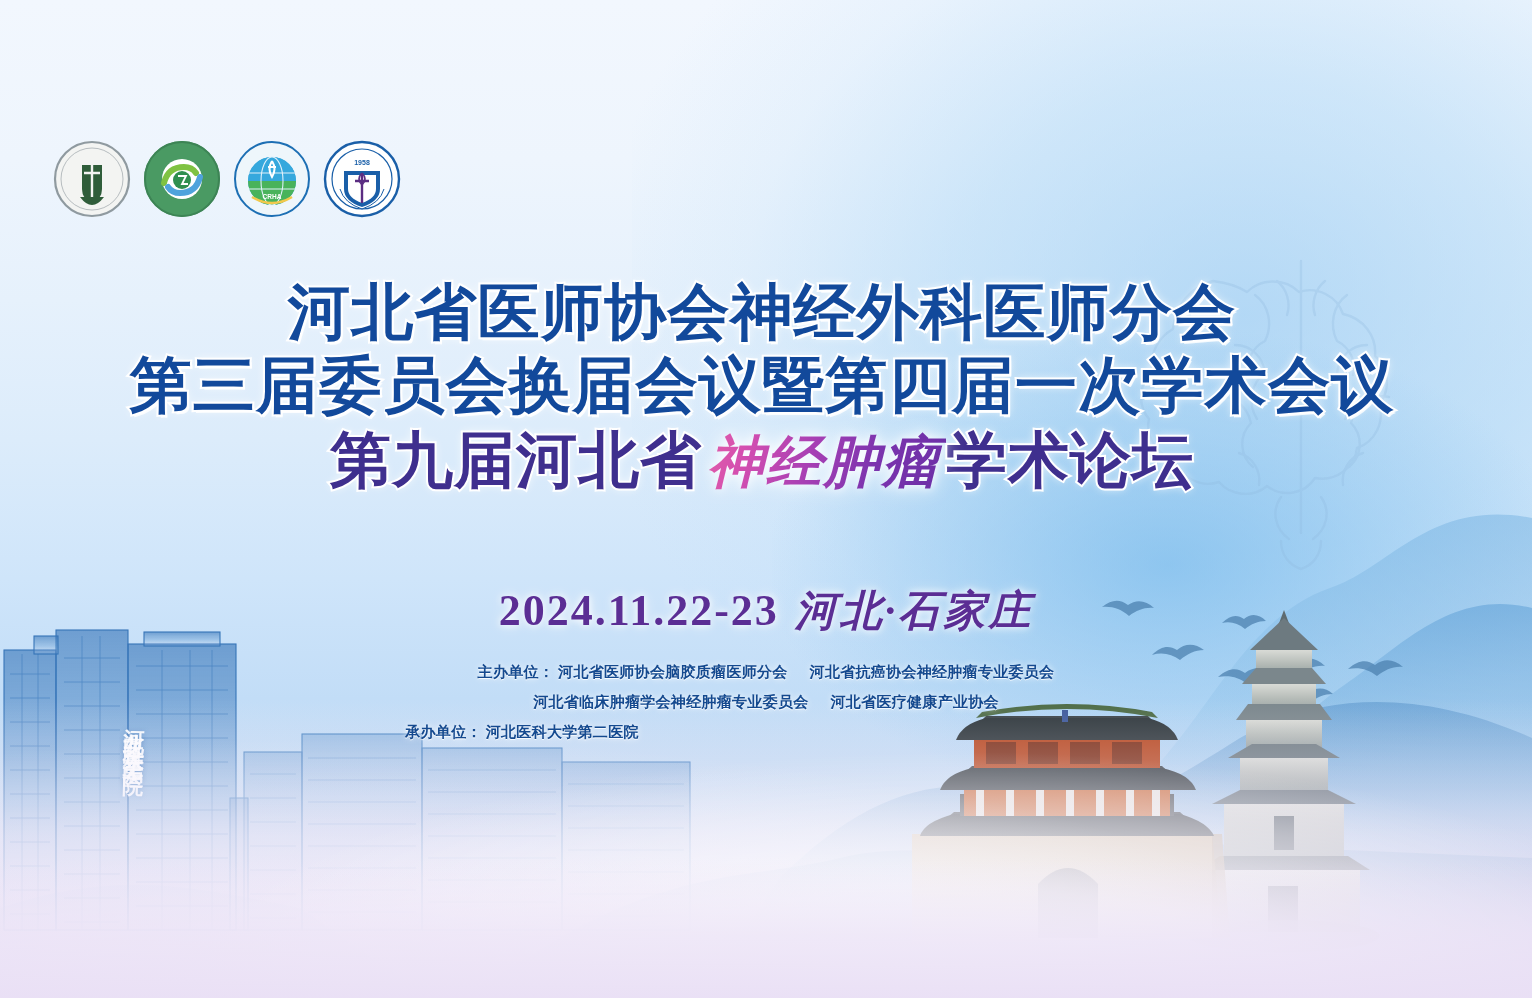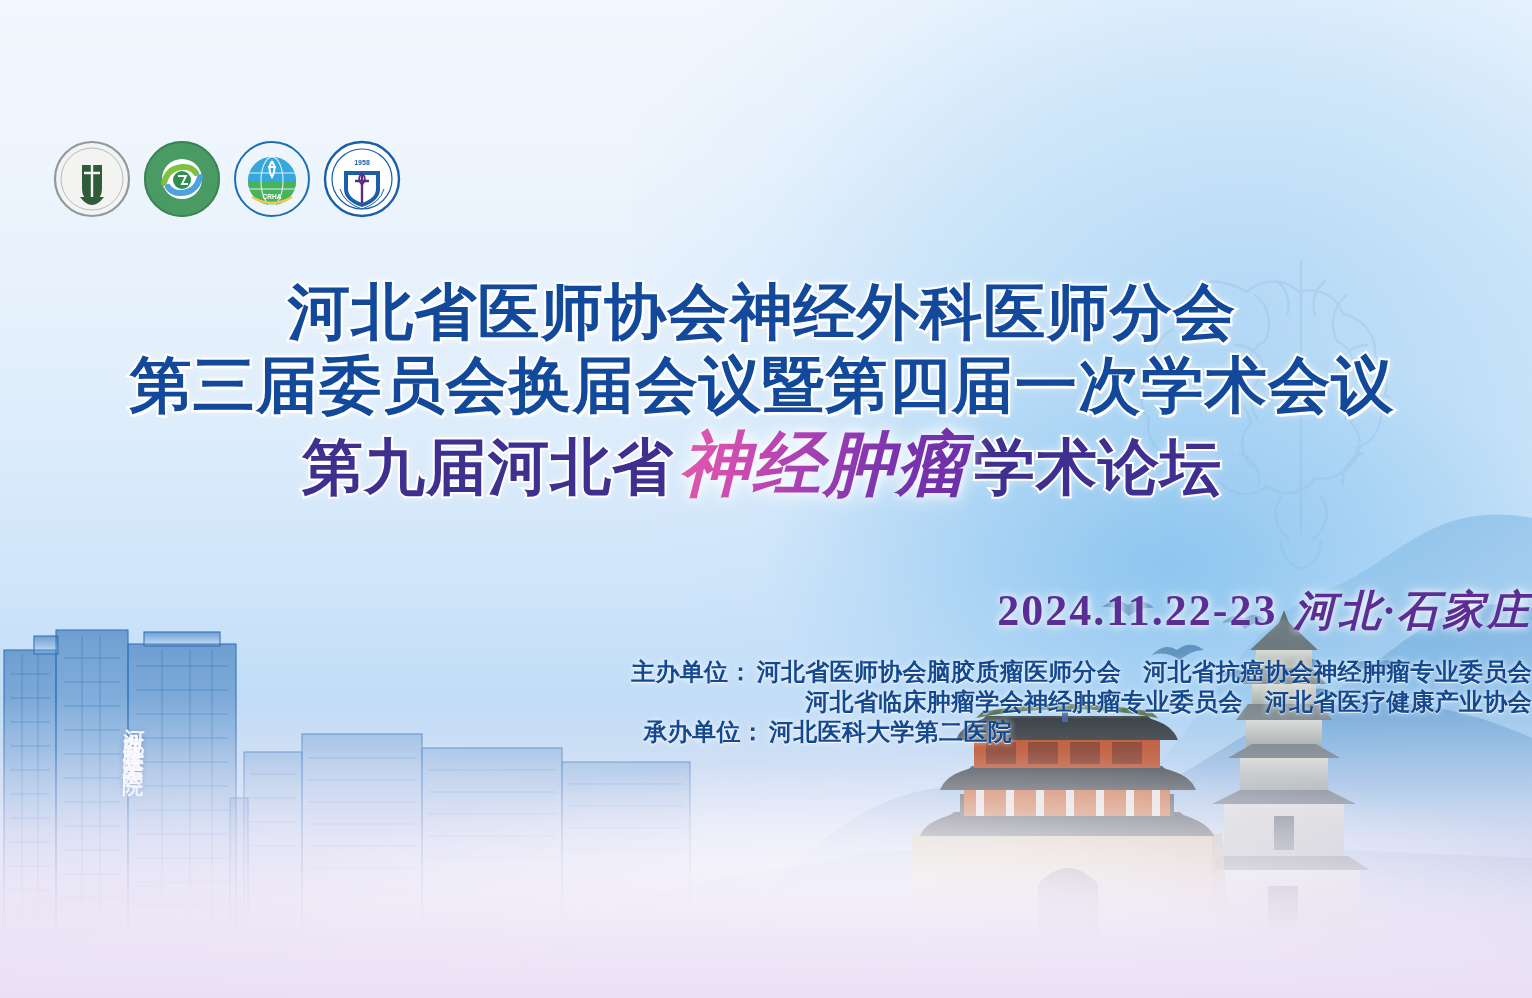--- a/index.html
+++ b/index.html
@@ -136,56 +136,56 @@
     color:#3f2f8e;
     -webkit-text-stroke:4px #ffffff;
     paint-order:stroke fill;
     text-shadow:0 0 10px rgba(255,255,255,.9);
     letter-spacing:1px;
   }
   .t3 .calli {
     font-family:"Liberation Serif", serif;
     font-style:italic;
     font-weight:bold;
-    font-size:70px;
+    font-size:56px;
     letter-spacing:2px;
     background:linear-gradient(105deg,#e25fa8 0%,#d44fb0 18%,#a63fb4 45%,#7b34ae 70%,#6b2fa6 100%);
     -webkit-background-clip:text;
     background-clip:text;
     color:transparent;
     -webkit-text-fill-color:transparent;
     filter:drop-shadow(0 0 5px rgba(255,255,255,.95)) drop-shadow(0 0 10px rgba(255,255,255,.8));
     padding:0 6px;
   }
 
   
   .date-line {
     position:absolute; left:0; right:0; top:583px;
-    text-align:right; z-index:8;
+    text-align:center; z-index:8;
     font-family:"Liberation Serif", serif;
     font-weight:bold;
     font-size:44px;
     color:#5b2e94;
     letter-spacing:2px;
     text-shadow:0 0 7px rgba(255,255,255,.95), 0 0 14px rgba(255,255,255,.7);
   }
   .date-line .city {
     font-style:italic;
     font-size:42px;
     margin-left:16px;
     letter-spacing:3px;
   }
 
   
   .orgs {
     position:absolute; left:0; right:0; top:657px;
-    text-align:right; z-index:8;
+    text-align:center; z-index:8;
     font-family:"Liberation Sans", sans-serif;
     font-weight:bold;
-    font-size:24px;
+    font-size:15px;
     color:#14498f;
     line-height:30px;
     letter-spacing:.3px;
     text-shadow:0 0 6px rgba(255,255,255,.92), 0 1px 0 rgba(255,255,255,.8);
   }
   .orgs .row { white-space:nowrap; }
   .orgs .lbl { margin-right:4px; }
   .orgs .gap { display:inline-block; width:22px; }
   .orgs .row-indent { }
   .orgs .row-indent2 { padding-left:95px; }

